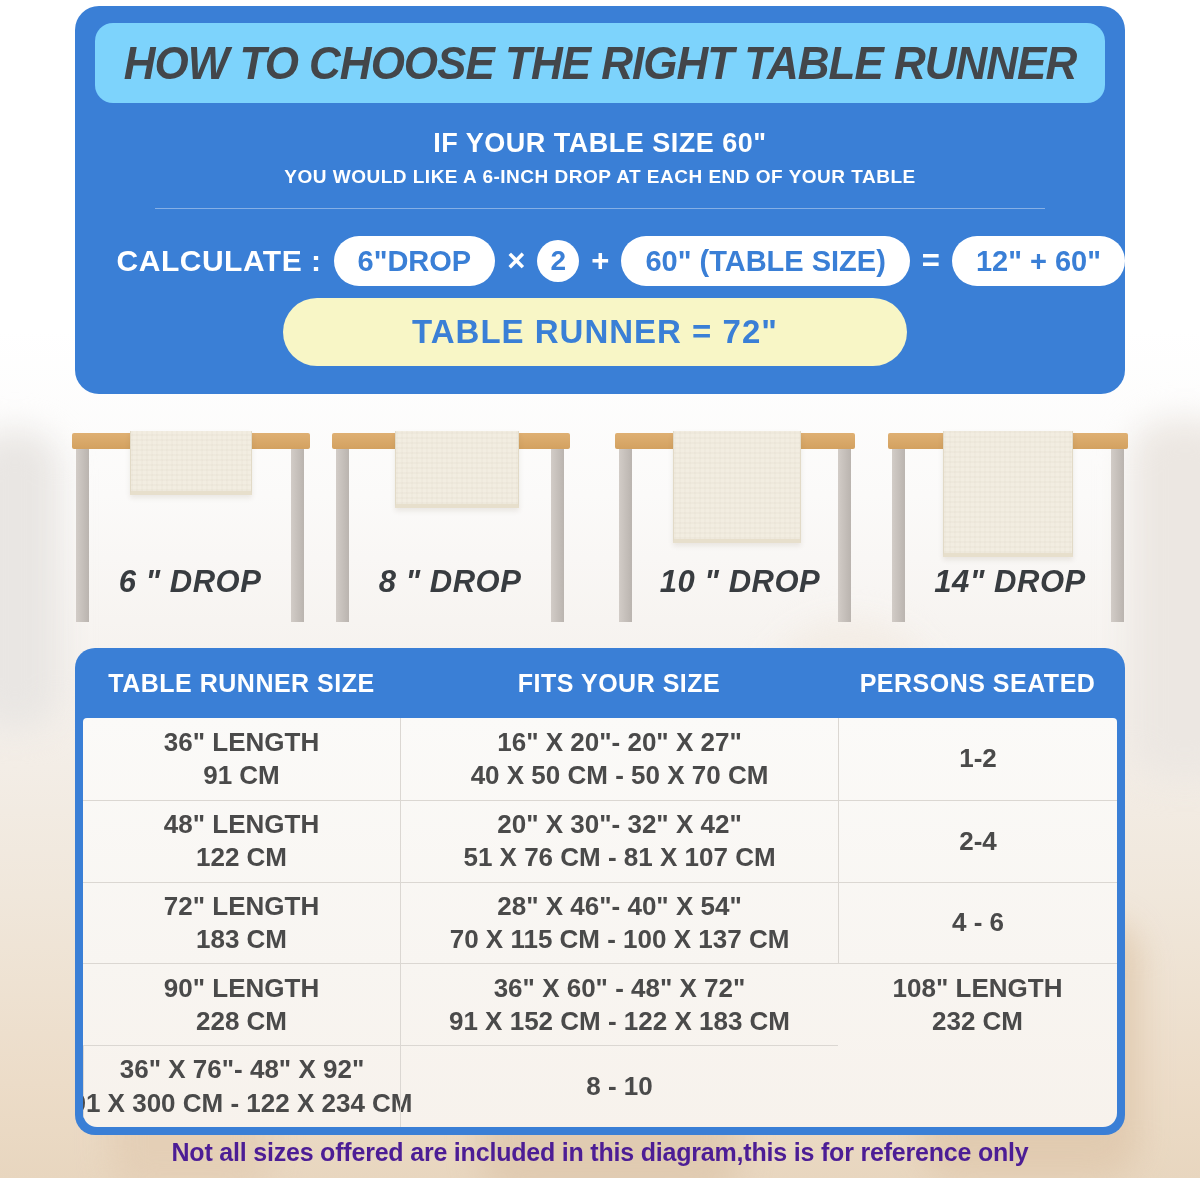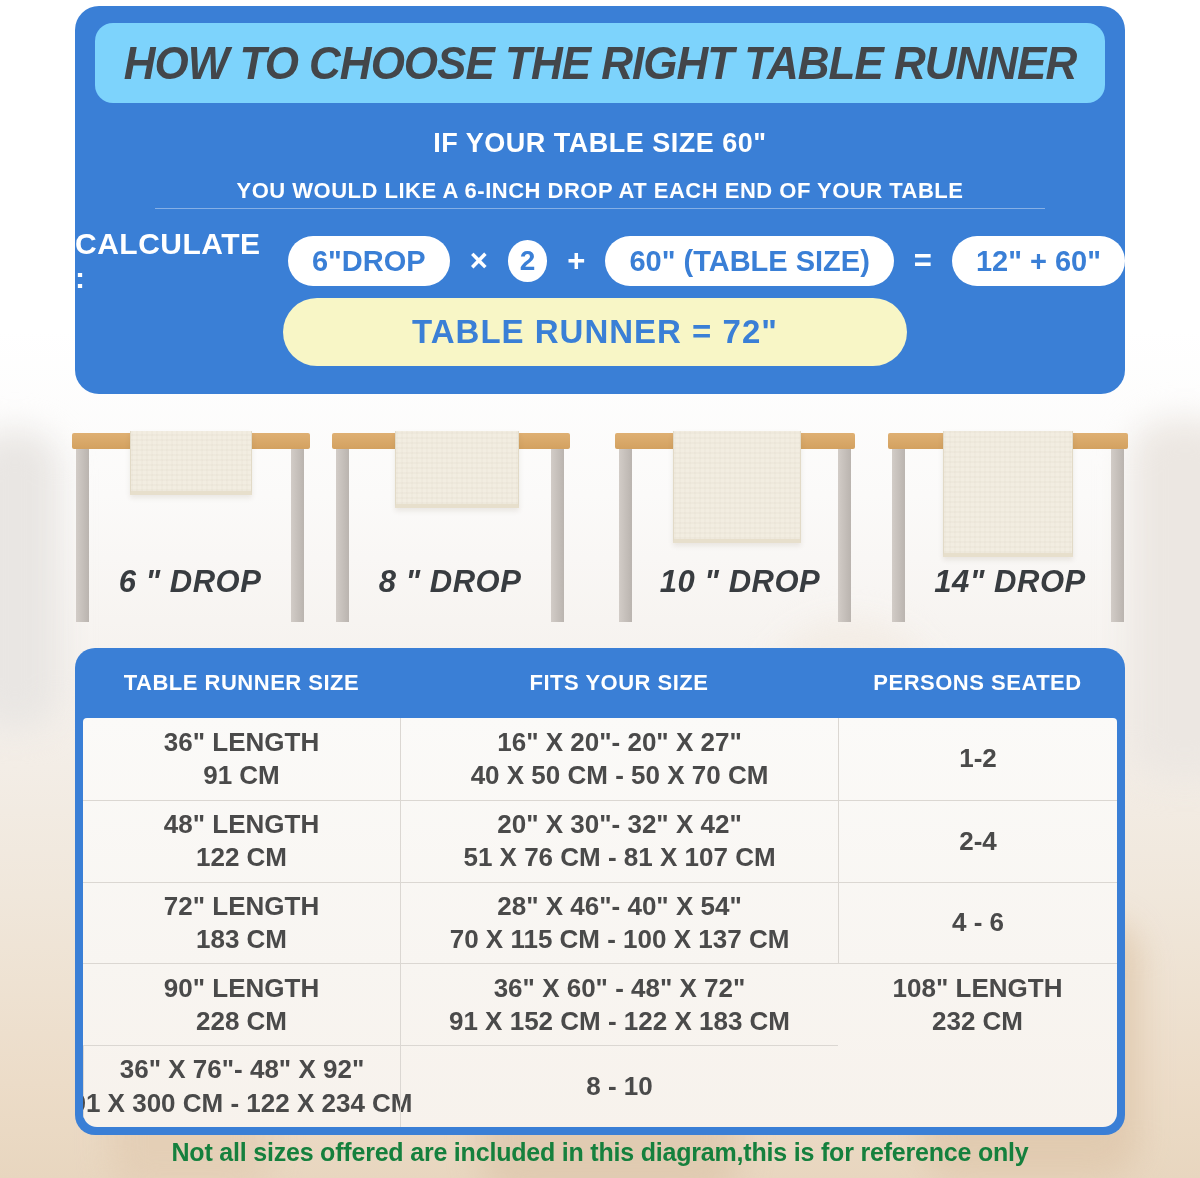--- a/index.html
+++ b/index.html
@@ -33,28 +33,28 @@
   .title-box span {
     font-size:44px; font-weight:bold; font-style:italic;
     color:#43464A; letter-spacing:-1px; white-space:nowrap;
     transform:scaleY(1.06);
   }
   .sub1, .sub2 {
     position:absolute; left:0; width:100%; text-align:center;
     color:#ffffff; font-weight:bold; letter-spacing:.5px;
   }
   .sub1 { top:122px; font-size:27px; }
-  .sub2 { top:172px; font-size:22px; }
+  .sub2 { top:160px; font-size:19px; }
   .divider {
     position:absolute; left:80px; top:202px; width:890px; height:1px;
     background:rgba(255,255,255,.38);
   }
   .calc-row {
     position:absolute; left:0; top:230px; width:100%; height:50px;
-    display:flex; align-items:center; justify-content:space-between; gap:20px;
+    display:flex; align-items:center; justify-content:flex-end; gap:12px;
   }
   .calc-label { color:#fff; font-size:30px; font-weight:bold; letter-spacing:.5px; }
   .pill {
     background:#fff; color:#3A7FD6; font-weight:bold; font-size:29px;
     border-radius:27px; height:50px; padding:0 24px;
     display:flex; align-items:center; justify-content:center; white-space:nowrap;
   }
   .op { color:#fff; font-size:31px; font-weight:bold; }
   .circle {
     background:#fff; color:#3A7FD6; font-weight:bold; font-size:28px;
@@ -110,40 +110,40 @@
   
   .bottom-panel {
     position:absolute; left:75px; top:648px; width:1050px; height:487px;
     background:#3A7FD6; border-radius:20px; z-index:2;
   }
   .tbl-head {
     position:absolute; left:8px; top:0; width:1034px; height:70px;
     display:grid; grid-template-columns:317px 438px 279px; align-items:center;
   }
   .tbl-head div {
-    text-align:center; color:#fff; font-size:22px; font-weight:bold; letter-spacing:.5px;
+    text-align:center; color:#fff; font-size:25px; font-weight:bold; letter-spacing:.5px;
   }
   .tbl-body {
     position:absolute; left:8px; top:70px; width:1034px; height:409px;
     background:linear-gradient(180deg,#FBFAF8 0%,#F8F5F1 60%,#F7F2EC 100%);
     border-radius:4px 4px 14px 14px;
     display:grid; grid-template-columns:317px 438px 279px; grid-template-rows:repeat(5,1fr);
     overflow:hidden;
   }
   .cell {
     display:flex; flex-direction:column; align-items:center; justify-content:center;
     color:#4A4A4A; font-weight:bold; font-size:26px; line-height:1.28;
     text-align:center; white-space:nowrap;
   }
   .cell.rt { border-top:1px solid #DBD7D2; }
   .cell.rl { border-left:1px solid #DBD7D2; }
 
   .footer-note {
     position:absolute; left:0; top:1138px; width:1200px; text-align:center;
-    font-size:25px; font-weight:bold; color:#15803d; z-index:2;
+    font-size:25px; font-weight:bold; color:#4c1d95; z-index:2;
     letter-spacing:-0.2px;
   }
 </style>
 </head>
 <body>
 
 <div class="bgshape bg1"></div>
 <div class="bgshape bg2"></div>
 <div class="bgshape bg3"></div>
 <div class="bgshape bg4"></div>

